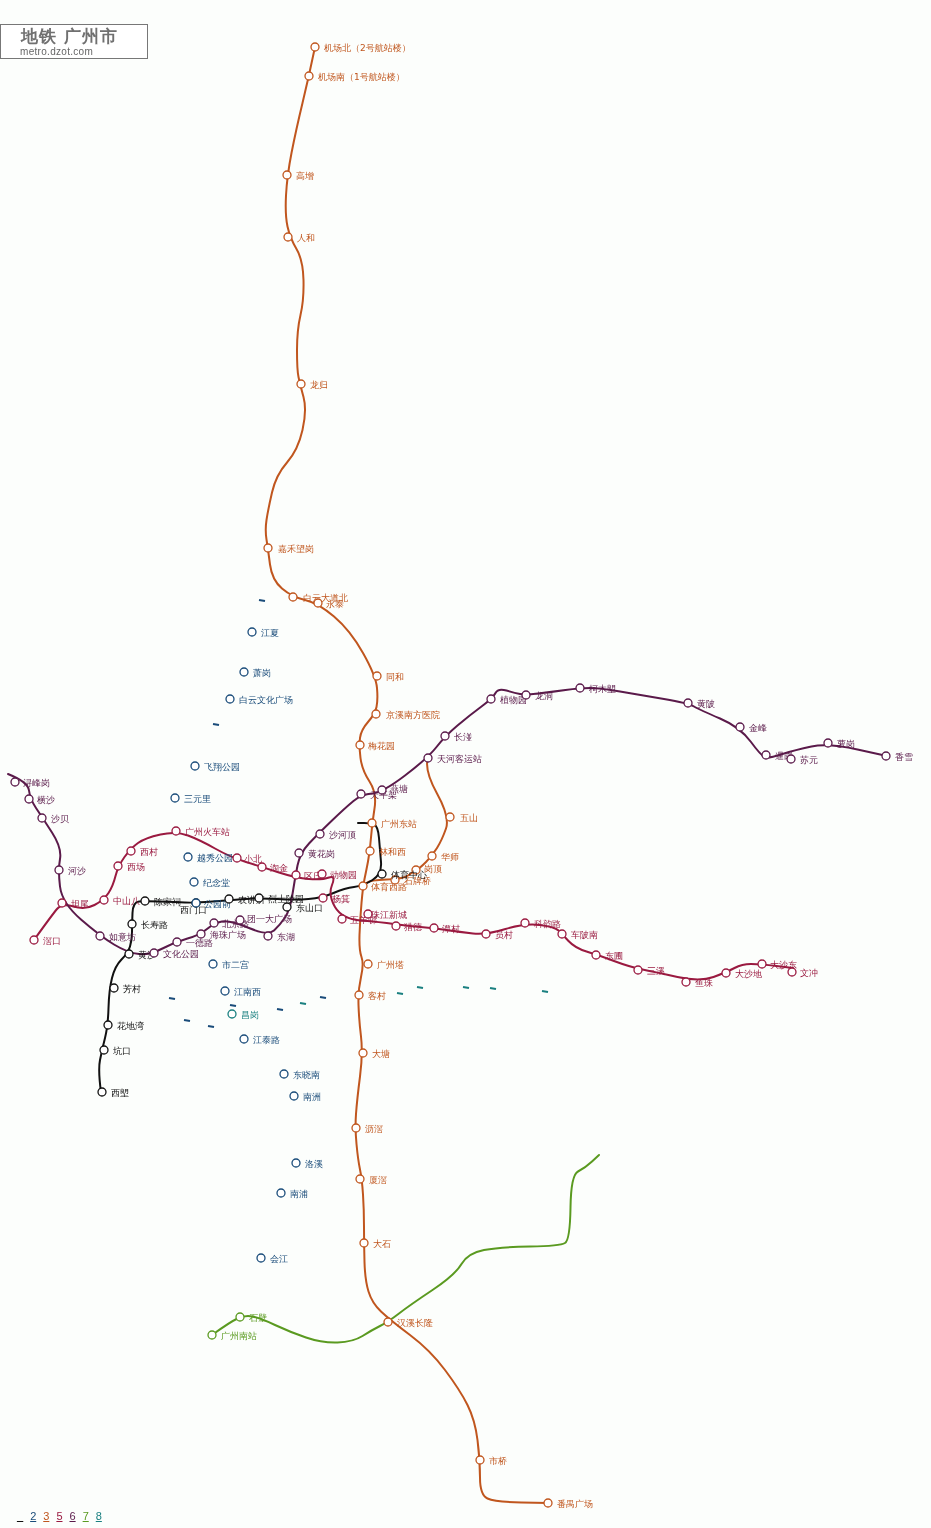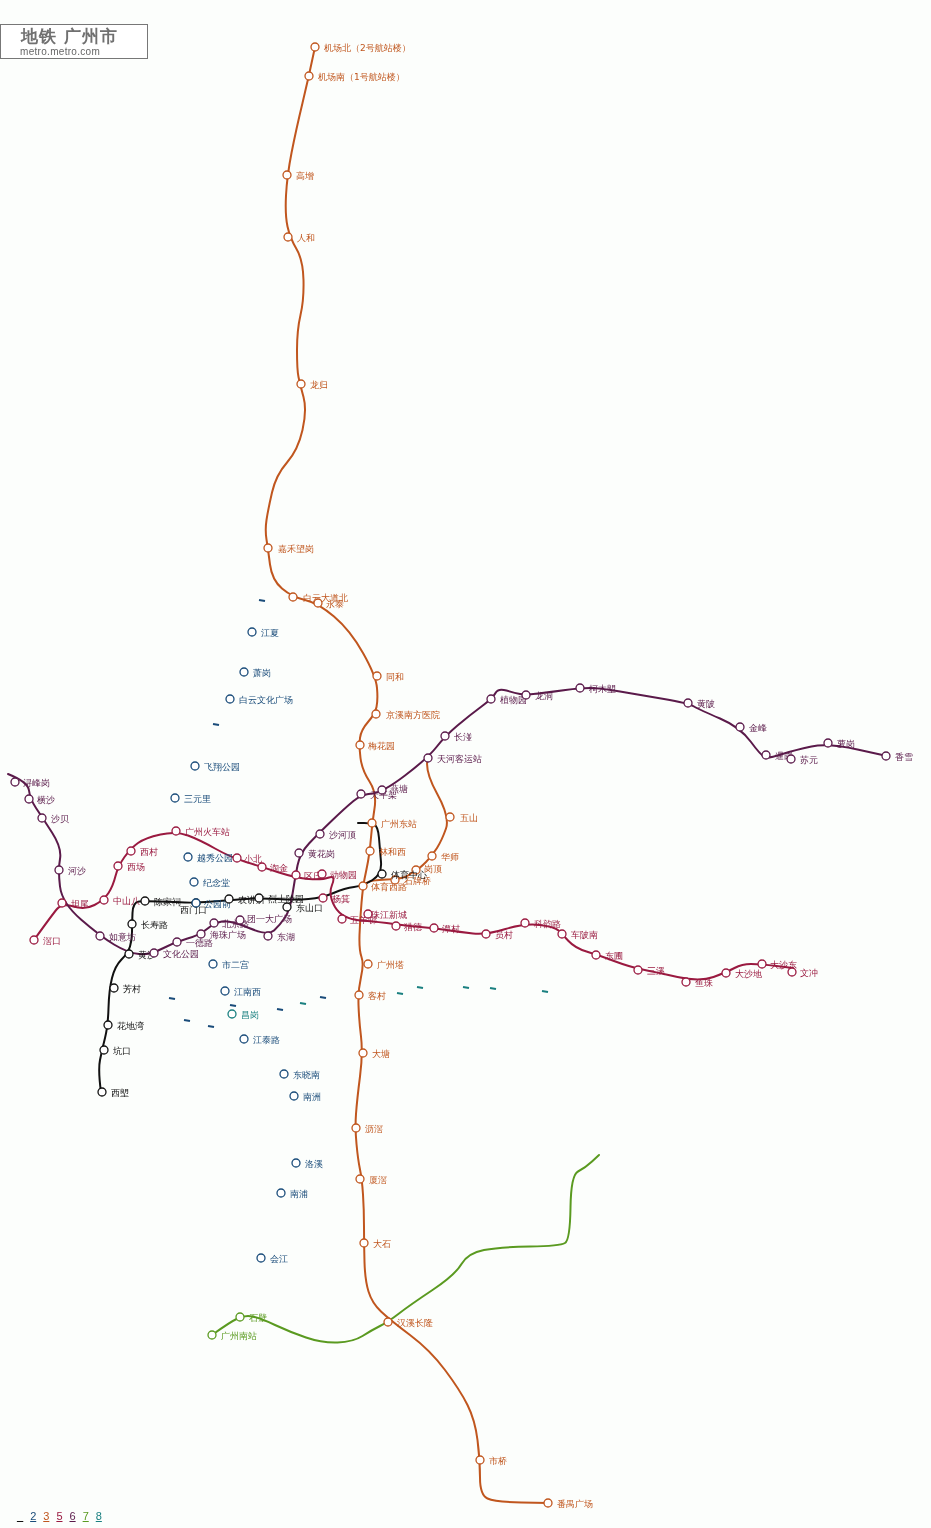--- a/index.html
+++ b/index.html
@@ -474,21 +474,21 @@
       </g>
       <g>
         <circle cx="212" cy="1335" r="4" fill="#fff" stroke="#5a9a20" stroke-width="1.3"></circle>
         <text x="221" y="1339" fill="#5a9a20">广州南站</text>
       </g>
     </g>
 </svg>
 
 <div class="title-box">
   <div class="title-main">地铁 广州市</div>
-  <div class="title-sub">metro.metro.com</div>
+  <div class="title-sub">metro.dzot.com</div>
 </div>
 
 <div class="legend" id="legend">
     <a style="color: rgb(17, 17, 17);">_</a>
     <a style="color: rgb(26, 76, 122);">2</a>
     <a style="color: rgb(192, 86, 30);">3</a>
     <a style="color: rgb(154, 26, 64);">5</a>
     <a style="color: rgb(90, 26, 74);">6</a>
     <a style="color: rgb(90, 154, 32);">7</a>
     <a style="color: rgb(26, 128, 128);">8</a>

